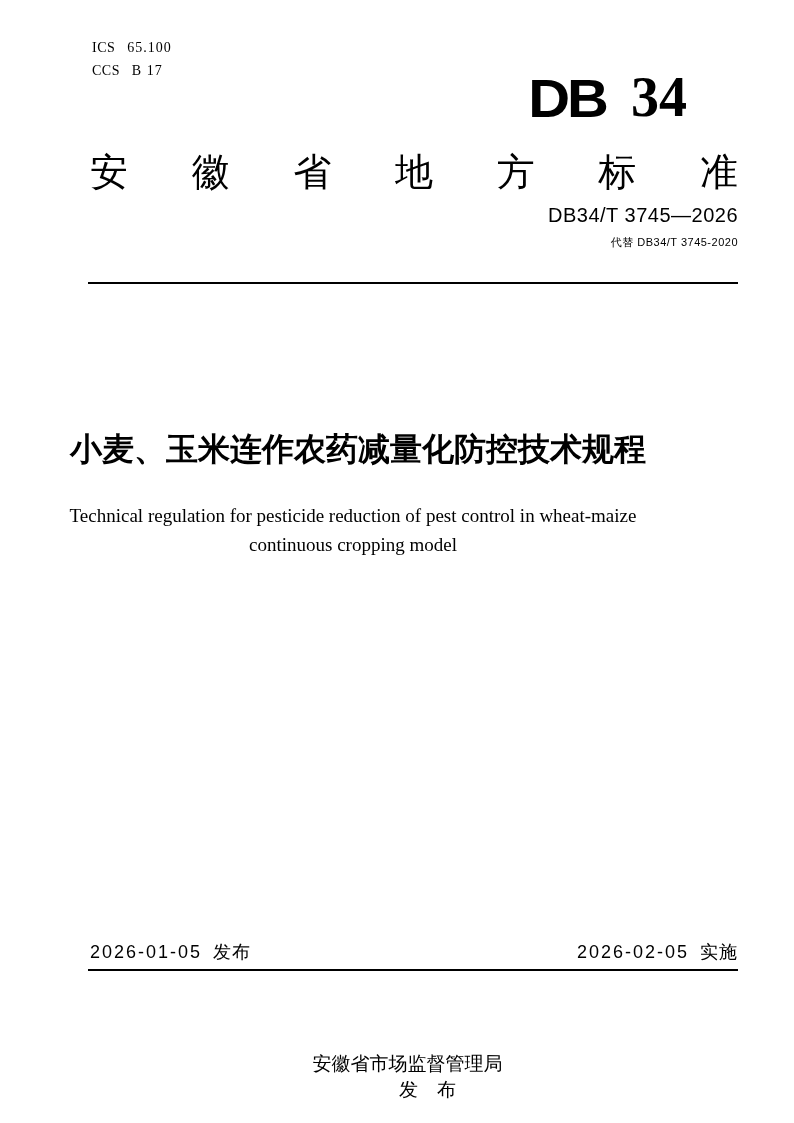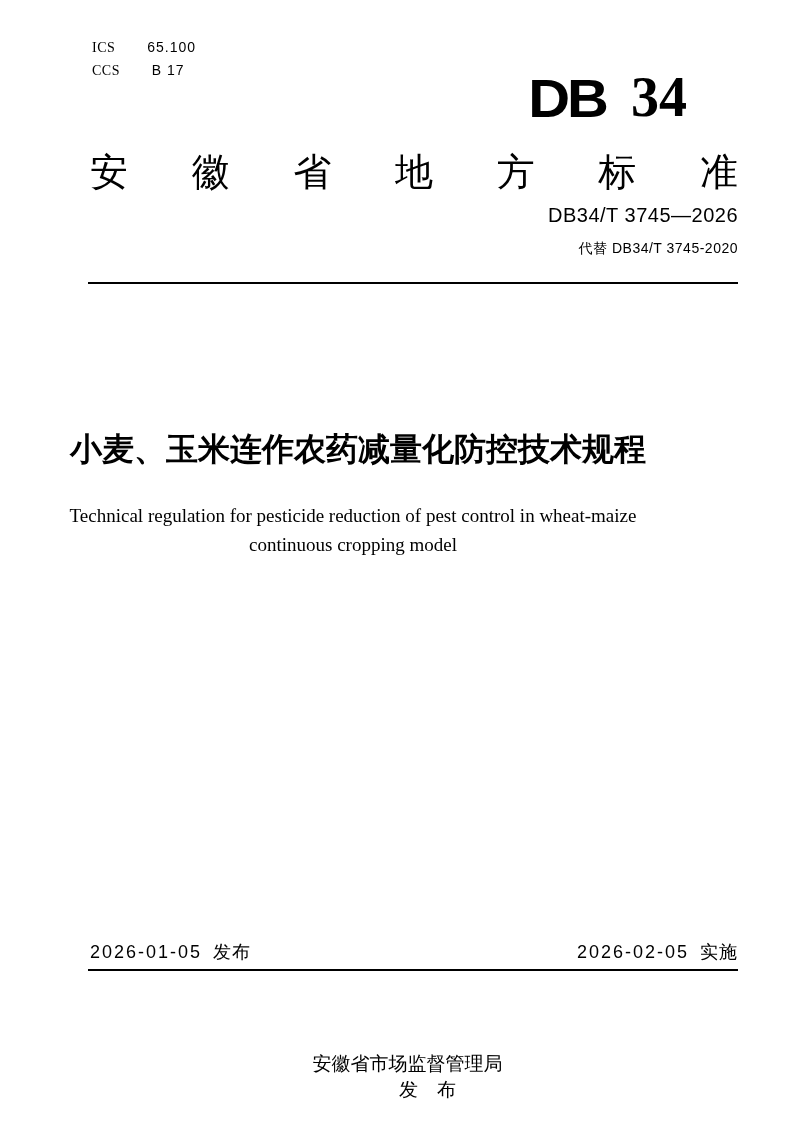--- a/index.html
+++ b/index.html
@@ -24,22 +24,22 @@
     left: 92px;
     top: 36px;
     font-size: 14px;
     line-height: 23px;
   }
   .ics-line .code-label {
     font-family: "Liberation Serif", serif;
     letter-spacing: 0.5px;
   }
   .ics-line .code-value {
-    font-family: Liberation Sans, sans-serif;
-    margin-left: 28px;
+    font-family: Liberation Serif, serif;
+    margin-left: 8px;
     letter-spacing: 1px;
   }
 
   
   .logo {
     position: absolute;
     top: 68px;
     right: 107px;
     display: flex;
     align-items: baseline;
@@ -82,23 +82,23 @@
     right: 56px;
     top: 202px;
     text-align: right;
   }
   .standard-code {
     font-size: 20px;
     line-height: 26px;
     letter-spacing: 0.5px;
   }
   .standard-replaces {
-    font-size: 14px;
+    font-size: 11px;
     line-height: 20px;
-    margin-top: 10px;
+    margin-top: 4px;
     letter-spacing: 0.5px;
   }
 
   .rule {
     position: absolute;
     left: 88px;
     width: 650px;
     height: 2px;
     background: #000000;
   }

